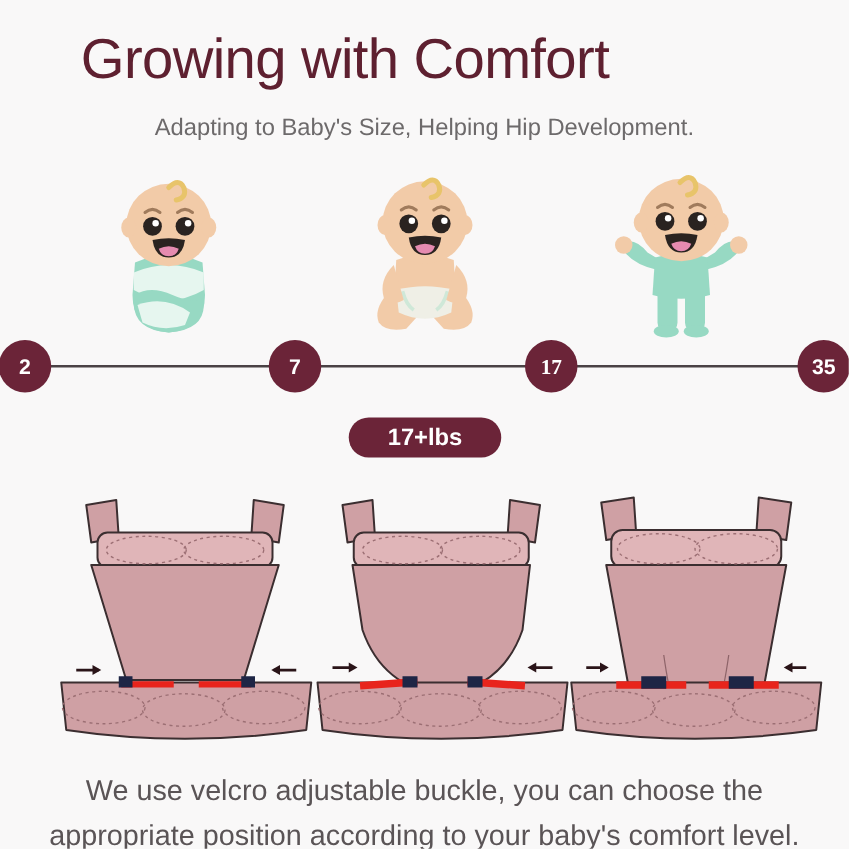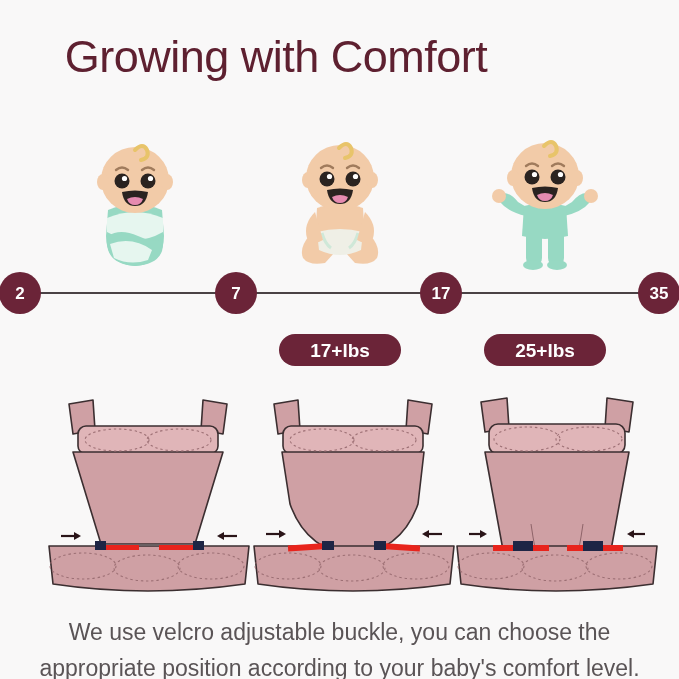--- a/index.html
+++ b/index.html
@@ -14,21 +14,20 @@
 
   
   .title{
     position:absolute;top:24px;left:0;width:552px;
     text-align:center;
     font-size:45px;
     font-weight:400;
     letter-spacing:-0.5px;
     color:#5E2030;
     line-height:1;
-    margin-top:10px;
   }
   .subtitle{
     position:absolute;top:93px;left:0;width:679px;
     text-align:center;
     font-size:19px;
     font-weight:300;
     color:#6D6A6B;
     line-height:1;
   }
 
@@ -50,21 +49,21 @@
     position:absolute;top:0;
     width:42px;height:42px;border-radius:50%;
     background:#6B2438;
     color:#FFFFFF;
     font-size:17px;font-weight:700;
     display:flex;align-items:center;justify-content:center;
     line-height:1;
   }
   .tl-node.n0{left:-1px;}
   .tl-node.n1{left:215px;}
-  .tl-node.n2{left:420px;}
+  .tl-node.n2{left:420px;font-family:Liberation Serif, serif;}
   .tl-node.n3{left:638px;}
 
   
   .badges{position:absolute;top:334px;left:0;width:679px;height:34px;}
   .badge{
     position:absolute;top:0;height:32px;
     background:#6B2438;
     border-radius:16px;
     color:#FFFFFF;
     font-size:19px;font-weight:700;
@@ -94,20 +93,21 @@
     padding:0 14px;
     box-sizing:border-box;
   }
 </style>
 </head>
 <body>
 
 <div class="stage">
 
   <div class="title">Growing with Comfort</div>
+  <div class="subtitle">Adapting to Baby's Size, Helping Hip Development.</div>
 
   <div class="babies">
 
     <div class="baby b0">
       <svg viewBox="0 0 150 140" xmlns="http://www.w3.org/2000/svg">
 
         <path d="M48 78 Q75 66 102 78 L104 104 Q104 132 75 134 Q46 132 46 104 Z" fill="#97D9C3"></path>
         <path d="M47 86 Q75 74 103 86 L103 100 Q75 116 47 100 Z" fill="#E6F6EF"></path>
         <path d="M48 104 Q60 96 78 104 Q96 112 103 106 L103 112 Q103 132 75 134 Q47 132 47 110 Z" fill="#97D9C3"></path>
         <path d="M50 112 Q72 104 92 118 L88 128 Q70 134 54 126 Z" fill="#E6F6EF"></path>
@@ -196,21 +196,20 @@
   <div class="timeline">
     <div class="tl-line"></div>
     <div class="tl-node n0">2</div>
     <div class="tl-node n1">7</div>
     <div class="tl-node n2">17</div>
     <div class="tl-node n3">35</div>
   </div>
 
   <div class="badges">
     <div class="badge g1">17+lbs</div>
-    <div class="badge g2">25+lbs</div>
   </div>
 
   <div class="carriers">
 
     <div class="carrier c0">
       <svg viewBox="0 0 205 215" xmlns="http://www.w3.org/2000/svg">
         <g stroke="#3B2E30" stroke-width="1.6" stroke-linejoin="round">
 
           <path d="M22 20 L46 16 L48 46 L26 50 Z" fill="#CFA0A4"></path>
           <path d="M156 16 L180 20 L176 50 L154 46 Z" fill="#CFA0A4"></path>

